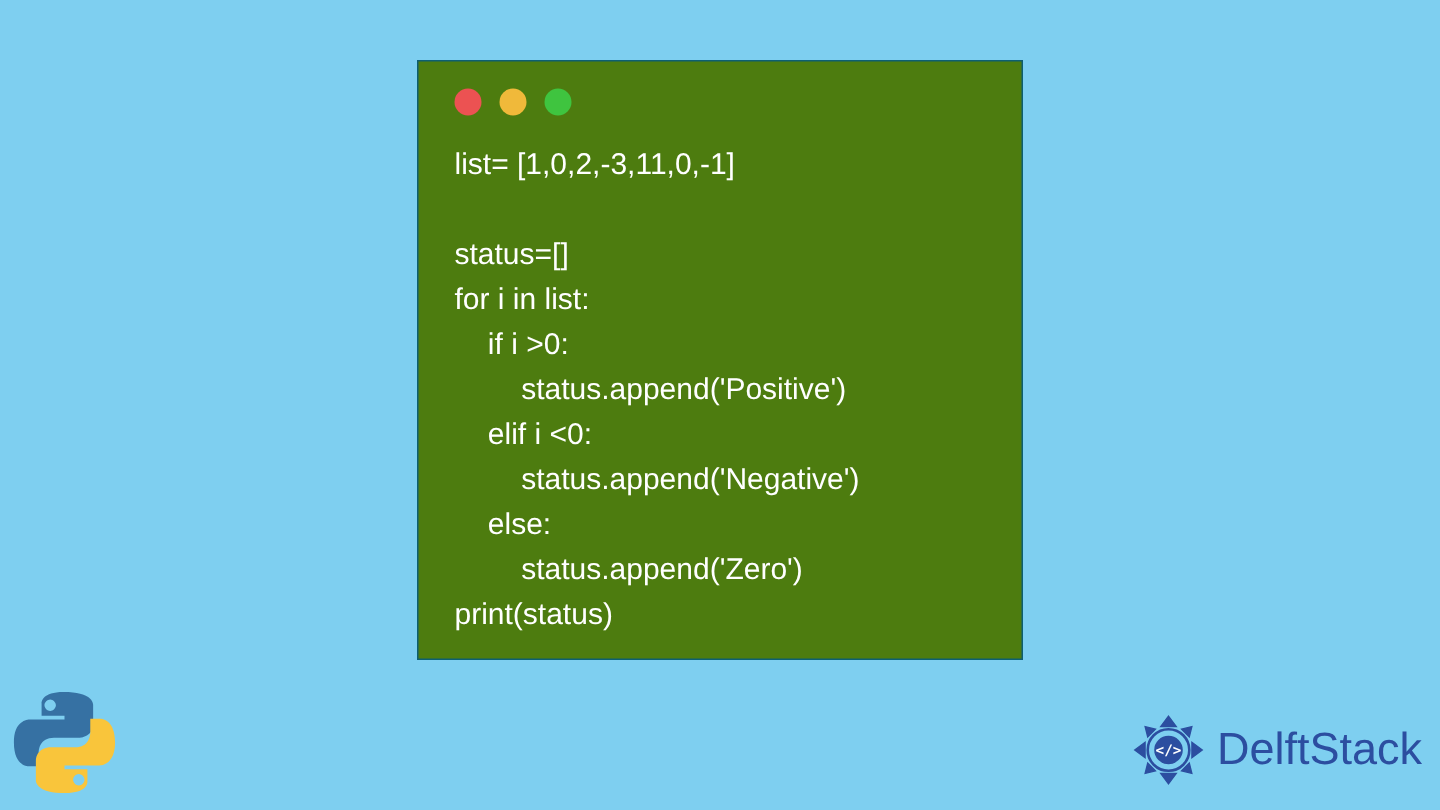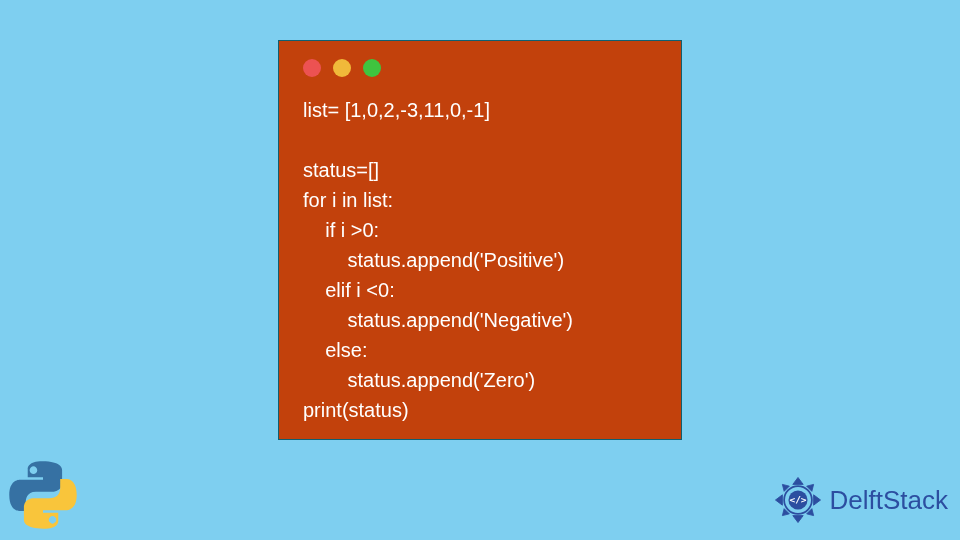--- a/index.html
+++ b/index.html
@@ -8,21 +8,21 @@
     background: #7ecff0;
     font-family: -apple-system, BlinkMacSystemFont, "Segoe UI", Arial, sans-serif;
     position: relative;
   }
   .code-window {
     position: absolute;
     left: 278px;
     top: 40px;
     width: 404px;
     height: 400px;
-    background: #c2410c;
+    background: #4d7c0f;
     border: 1px solid #0d5f72;
     padding: 18px 11px 24px 24px;
   }
   .traffic-lights {
     display: flex;
     gap: 12px;
     margin-bottom: 18px;
   }
   .traffic-light {
     width: 18px;
@@ -49,21 +49,21 @@
   .delftstack-logo {
     position: absolute;
     right: 12px;
     bottom: 14px;
     display: flex;
     align-items: center;
     gap: 6px;
   }
   .delftstack-text {
     color: #2c4ea0;
-    font-size: 26px;
+    font-size: 30px;
     font-family: Arial, sans-serif;
   }
 </style>
 </head>
 <body>
 
 <div class="code-window">
   <div class="traffic-lights">
     <div class="traffic-light tl-red"></div>
     <div class="traffic-light tl-yellow"></div>

